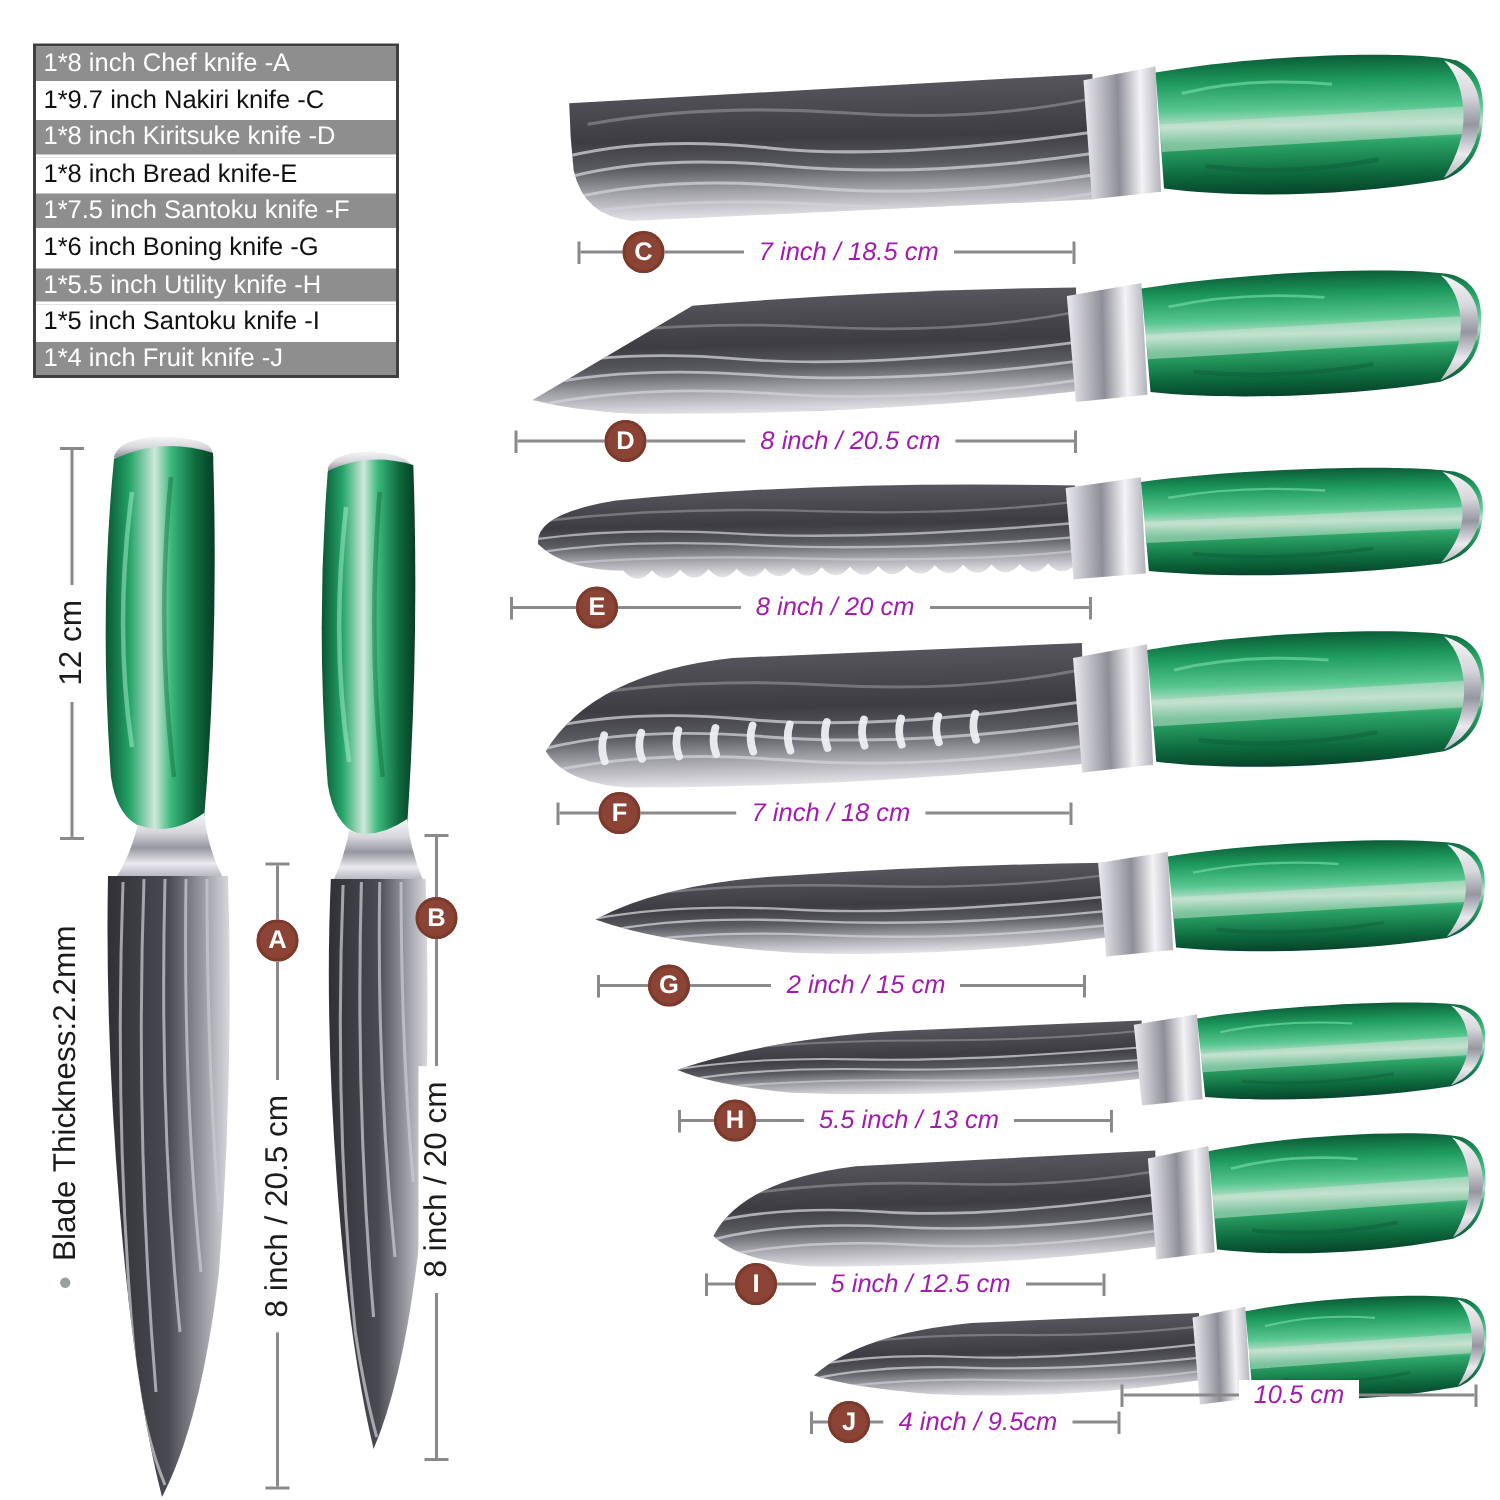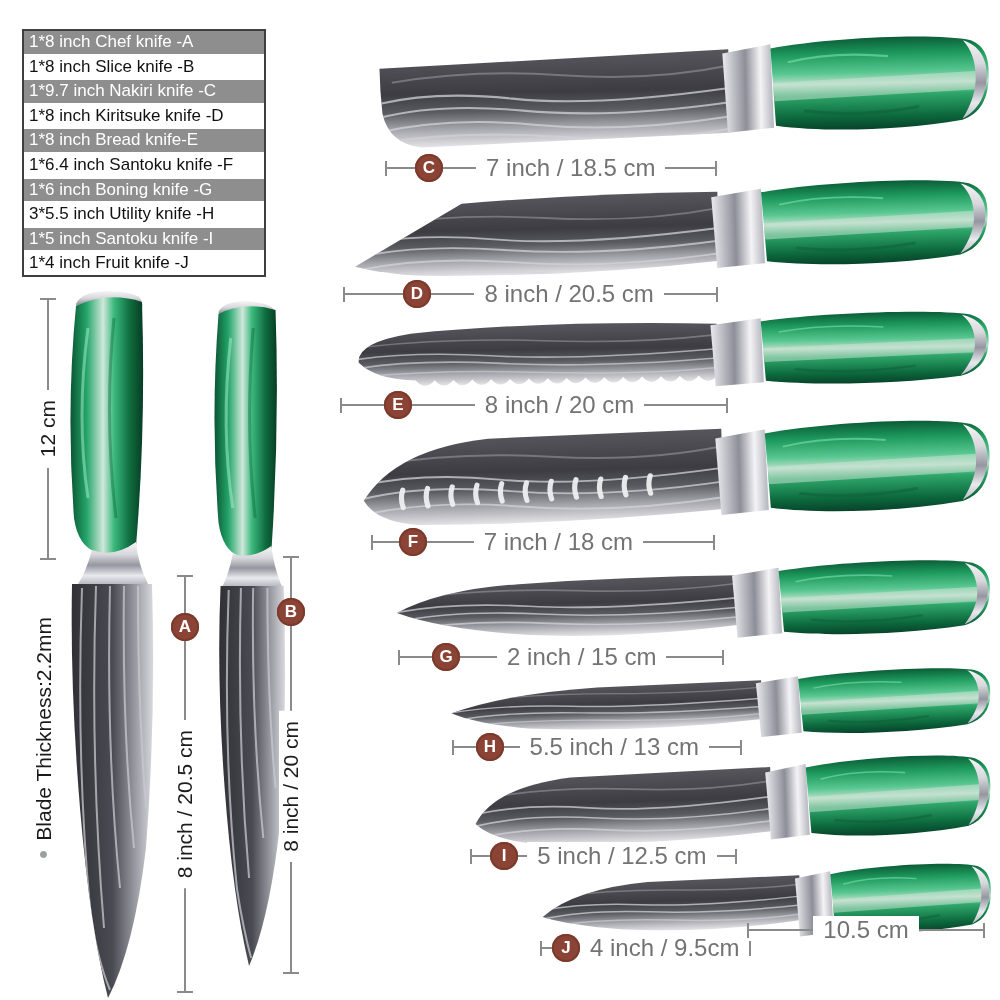--- a/index.html
+++ b/index.html
@@ -13,21 +13,21 @@
   .legend-row:last-child{border-bottom:none;}
   .legend-row:nth-child(odd){background:#8e8e8e;color:#fff;}
 
   
   .measure{position:absolute;display:flex;align-items:center;height:30px;}
   .tick{width:2px;height:15px;background:#8a8a8a;flex:0 0 2px;}
   .seg{height:2px;background:#8a8a8a;}
   .badge{width:28px;height:28px;border-radius:50%;background:#8a4334;color:#fff;
          display:flex;align-items:center;justify-content:center;font-weight:bold;
          font-size:17px;flex:0 0 28px;box-shadow:inset 0 0 0 2px #7b3a2b;}
-  .mlabel{font-size:24px;color:#737373;padding:0 10px;white-space:nowrap;background:#fff;}
+  .mlabel{font-size:17px;color:#a21caf;padding:0 10px;white-space:nowrap;background:#fff;font-style:italic;}
 
   
   .vmeasure{position:absolute;display:flex;flex-direction:column;align-items:center;width:30px;}
   .htick{height:2px;width:16px;background:#8a8a8a;flex:0 0 2px;}
   .vseg{width:2px;background:#8a8a8a;}
   .vlabel{writing-mode:vertical-rl;transform:rotate(180deg);font-size:21px;color:#1c1c1c;
           padding:10px 0;white-space:nowrap;background:#fff;}
 
   .thickness{position:absolute;left:16px;top:590px;height:300px;width:56px;
              display:flex;align-items:center;justify-content:center;}
@@ -87,27 +87,26 @@
         <stop offset="0" stop-color="#e9e9ee"></stop>
           <stop offset="0.45" stop-color="#8e8e98"></stop>
         <stop offset="0.75" stop-color="#f4f4f7"></stop>
           <stop offset="1" stop-color="#b4b4bd"></stop>
       </linearGradient>
     </defs>
   </svg>
 
   <div class="legend">
     <div class="legend-row">1*8 inch Chef knife -A</div>
-    <div class="legend-row">1*8 inch Slice knife -B</div>
     <div class="legend-row">1*9.7 inch Nakiri knife -C</div>
     <div class="legend-row">1*8 inch Kiritsuke knife -D</div>
     <div class="legend-row">1*8 inch Bread knife-E</div>
-    <div class="legend-row">1*6.4 inch Santoku knife -F</div>
+    <div class="legend-row">1*7.5 inch Santoku knife -F</div>
     <div class="legend-row">1*6 inch Boning knife -G</div>
-    <div class="legend-row">3*5.5 inch Utility knife -H</div>
+    <div class="legend-row">1*5.5 inch Utility knife -H</div>
     <div class="legend-row">1*5 inch Santoku knife -I</div>
     <div class="legend-row">1*4 inch Fruit knife -J</div>
   </div>
 
   <div class="knife" style="left:52px;top:288px;width:122px;height:712px;">
     <svg viewBox="0 0 122 712" preserveAspectRatio="none">
       <defs>
           <clipPath id="aClip">
             <path d="M20,296 L100,296 Q104,430 94,560 Q82,660 56,710 Q38,640 28,520 Q18,400 20,296 Z"></path>
           </clipPath>

